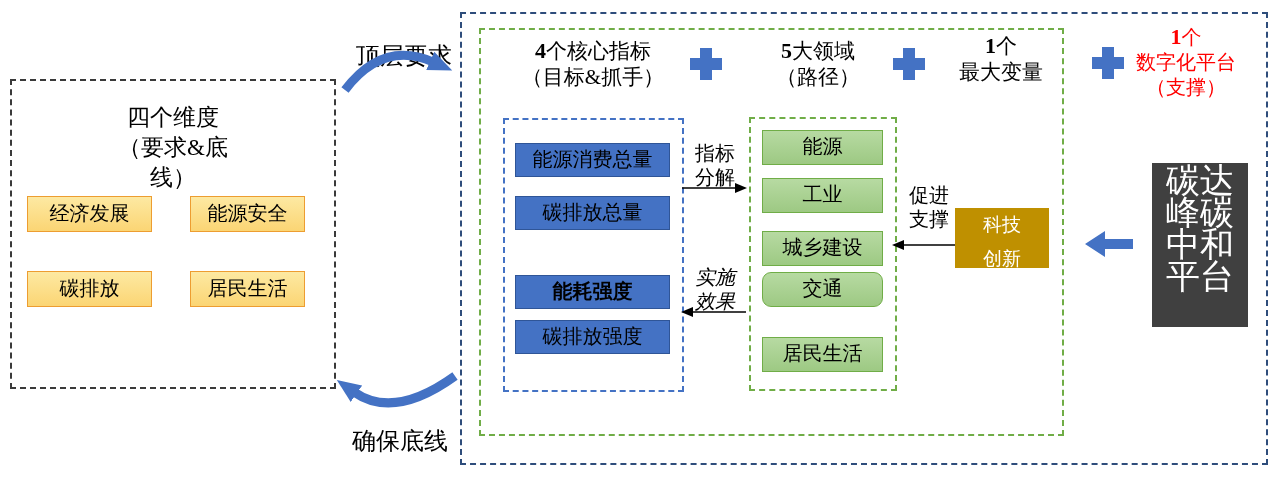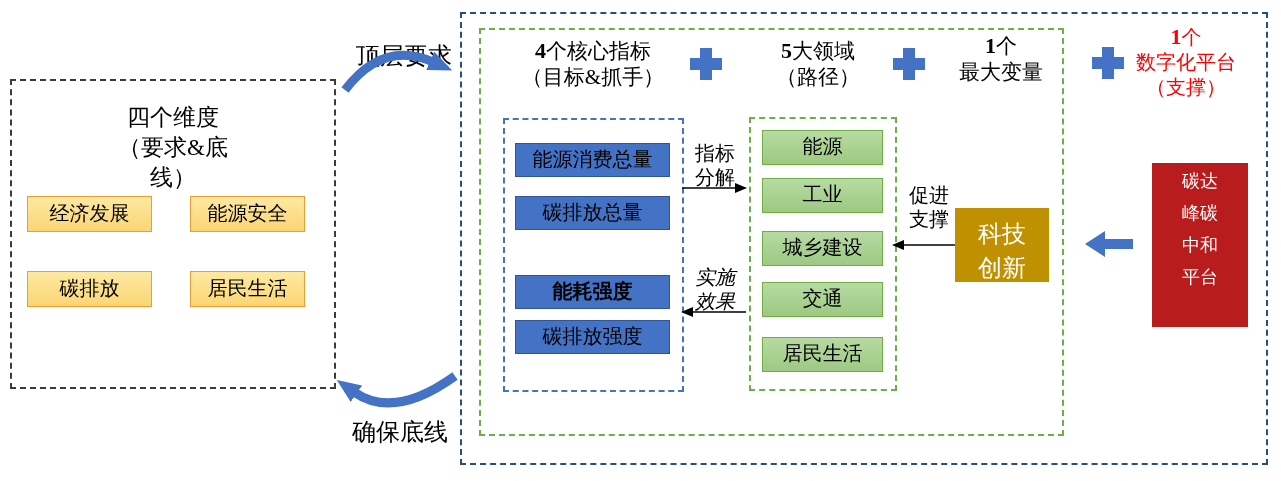--- a/index.html
+++ b/index.html
@@ -17,21 +17,21 @@
     border:1px solid #ED9D31;font-size:20px;line-height:33px;text-align:center;
   }
   .ob1{left:27px;top:196px;width:123px;}
   .ob2{left:190px;top:196px;width:113px;}
   .ob3{left:27px;top:271px;width:123px;}
   .ob4{left:190px;top:271px;width:113px;}
 
   
   .flow-label{font-size:24px;line-height:28px;}
   .top-label{left:356px;top:14px;margin-top:28px;}
-  .bottom-label{left:352px;top:418px;}
+  .bottom-label{left:352px;top:427px;}
 
   
   .navy-frame{left:460px;top:12px;width:804px;height:449px;border:2px dashed #2E4D7B;}
   .green-frame{left:479px;top:28px;width:581px;height:404px;border:2px dashed #70AD47;}
 
   
   .hitem{font-size:21px;line-height:26px;text-align:center;}
   .hnum{font-weight:bold;font-size:22px;}
   .h1{left:498px;top:38px;width:190px;}
   .h2{left:758px;top:38px;width:120px;}
@@ -51,36 +51,36 @@
     color:#000000;font-size:20px;line-height:30px;text-align:center;
   }
   .bb1{top:143px;} .bb2{top:196px;} .bb3{top:275px;font-weight:bold;} .bb4{top:320px;}
 
   
   .green-inner{left:749px;top:117px;width:144px;height:270px;border:2px dashed #70AD47;}
   .gbox{
     left:762px;width:119px;height:33px;background:linear-gradient(180deg,#B7DAA2 0%,#9DC983 100%);
     border:1px solid #70AD47;font-size:20px;line-height:31px;text-align:center;
   }
-  .gb1{top:130px;} .gb2{top:178px;} .gb3{top:231px;} .gb4{top:282px;} .gb5{top:337px;}
+  .gb1{top:130px;} .gb2{top:178px;} .gb3{top:231px;} .gb4{top:272px;border-radius:9px;} .gb5{top:337px;}
 
   
   .conn-label{font-size:20px;line-height:24px;text-align:center;}
   .lab-decompose{left:686px;top:141px;width:58px;}
   .lab-effect{left:686px;top:265px;width:58px;font-style:italic;}
   .lab-promote{left:901px;top:183px;width:56px;}
 
   
   .gold-box{
-    left:955px;top:208px;width:94px;height:74px;background:#BF9000;color:#ffffff;
-    font-size:24px;line-height:34px;text-align:center;padding-top:9px;box-sizing:border-box;
+    left:955px;top:208px;width:94px;height:60px;background:#BF9000;color:#ffffff;
+    font-size:19px;line-height:34px;text-align:center;padding-top:0;box-sizing:border-box;
   }
   .platform-box{
-    left:1152px;top:163px;width:96px;height:164px;background:#b91c1c;color:#ffffff;
-    font-size:18px;line-height:32px;text-align:center;padding-top:2px;box-sizing:border-box;
+    left:1152px;top:163px;width:96px;height:164px;background:#404040;color:#ffffff;
+    font-size:34px;line-height:32px;text-align:center;padding-top:2px;box-sizing:border-box;
   }
 </style>
 </head>
 <body>
 
 <div class="stage">
 
   <div class="abs dim-box"></div>
   <div class="abs dim-title">
     <div>四个维度</div>

